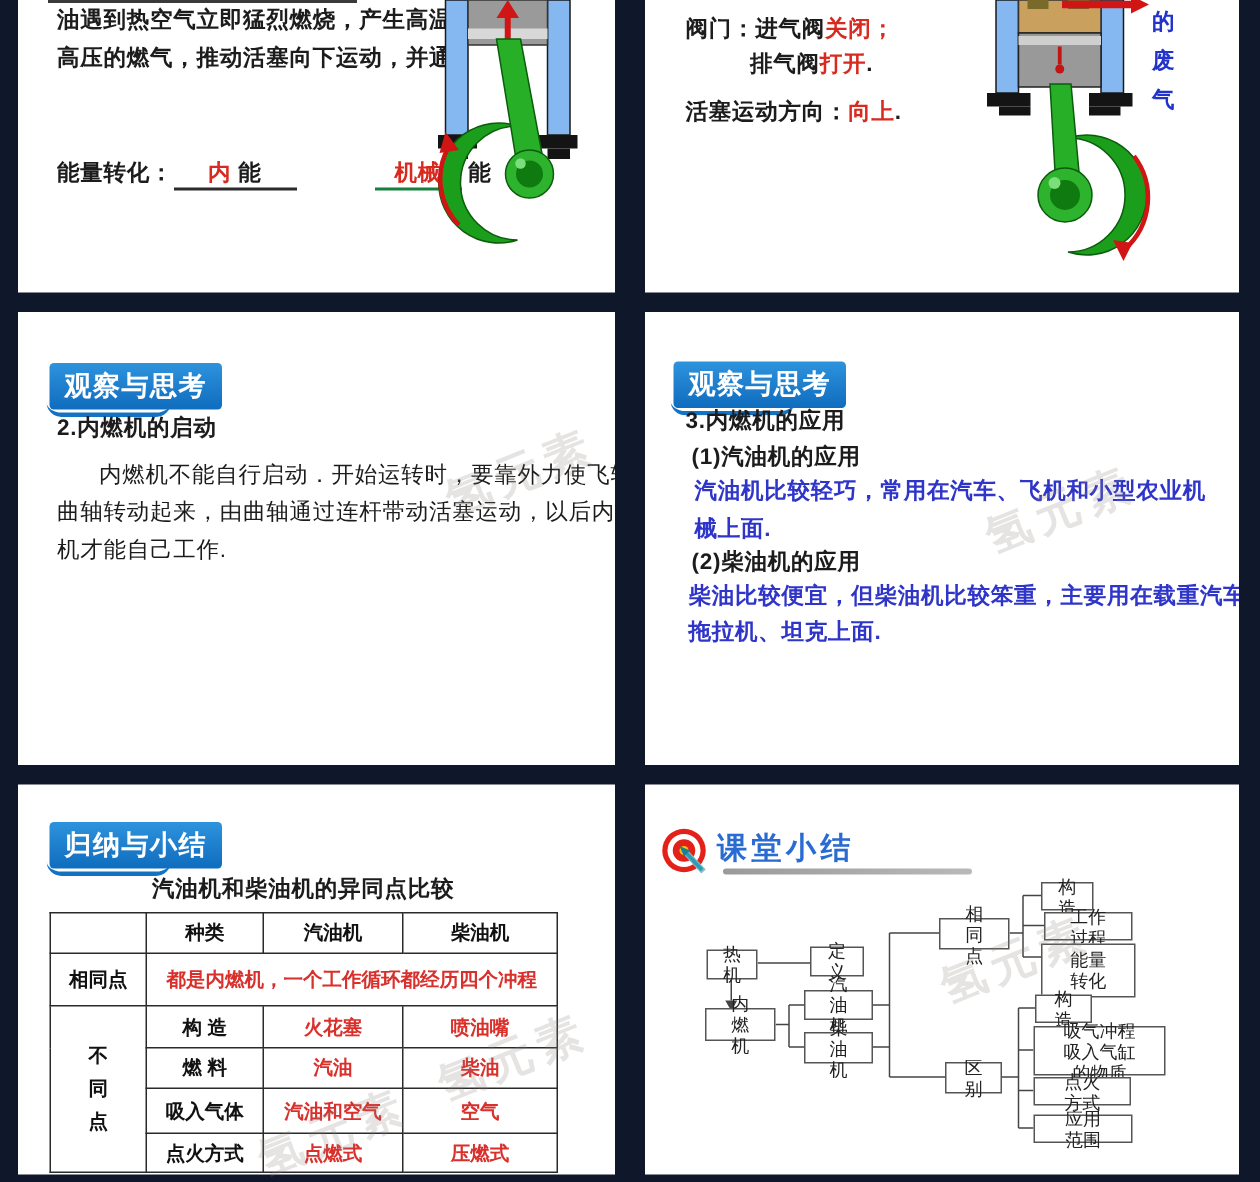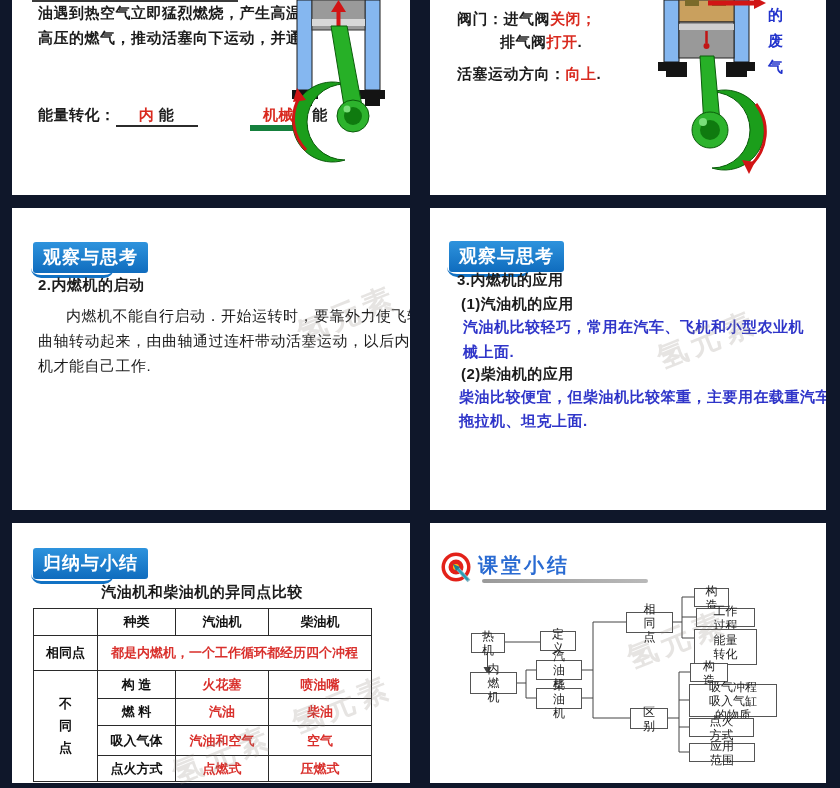--- a/index.html
+++ b/index.html
@@ -10,21 +10,21 @@
   #s2{left:430px;top:0;width:396px;height:195px;}
   #s3{left:12px;top:208px;width:398px;height:302px;}
   #s4{left:430px;top:208px;width:396px;height:302px;}
   #s5{left:12px;top:523px;width:398px;height:260px;}
   #s6{left:430px;top:523px;width:396px;height:260px;}
   .t{position:absolute;white-space:nowrap;font-size:15px;font-weight:600;color:#1c1c1c;letter-spacing:.5px;}
   .red{color:#d92a1f;}
   .blue{color:#2f35c9;}
   .remnant{position:absolute;background:#3a3a3a;height:2px;}
   .blank{display:inline-block;min-width:82px;border-bottom:2px solid #2b2b2b;text-align:center;}
-  .blank2{display:inline-block;min-width:58px;border-bottom:6px solid #15803d;text-align:center;}
+  .blank2{display:inline-block;min-width:58px;border-bottom:2px solid #15803d;text-align:center;}
   .spacer{display:inline-block;width:52px;}
   .badge{position:absolute;display:inline-block;padding:3px 10px 4px 10px;background:linear-gradient(#2e93dd,#0f6cbe);
          color:#fff;font-size:18px;font-weight:700;border-radius:3px;letter-spacing:1px;}
   .badge::after{content:'';position:absolute;left:-2px;bottom:-5px;width:72%;height:7px;
          border-bottom:3px solid #1272c4;border-radius:0 0 12px 12px;}
   .vtext{position:absolute;width:17px;word-break:break-all;font-size:15px;font-weight:700;
          color:#2233cc;line-height:26px;text-align:center;}
   .vcell{width:15px;margin:0 auto;word-break:break-all;line-height:22px;}
   table.cmp{border-collapse:collapse;position:absolute;left:21px;top:85px;table-layout:fixed;}
   table.cmp td{border:1px solid #2a2a2a;text-align:center;font-size:13px;font-weight:600;color:#111;padding:0 2px;overflow:hidden;}

